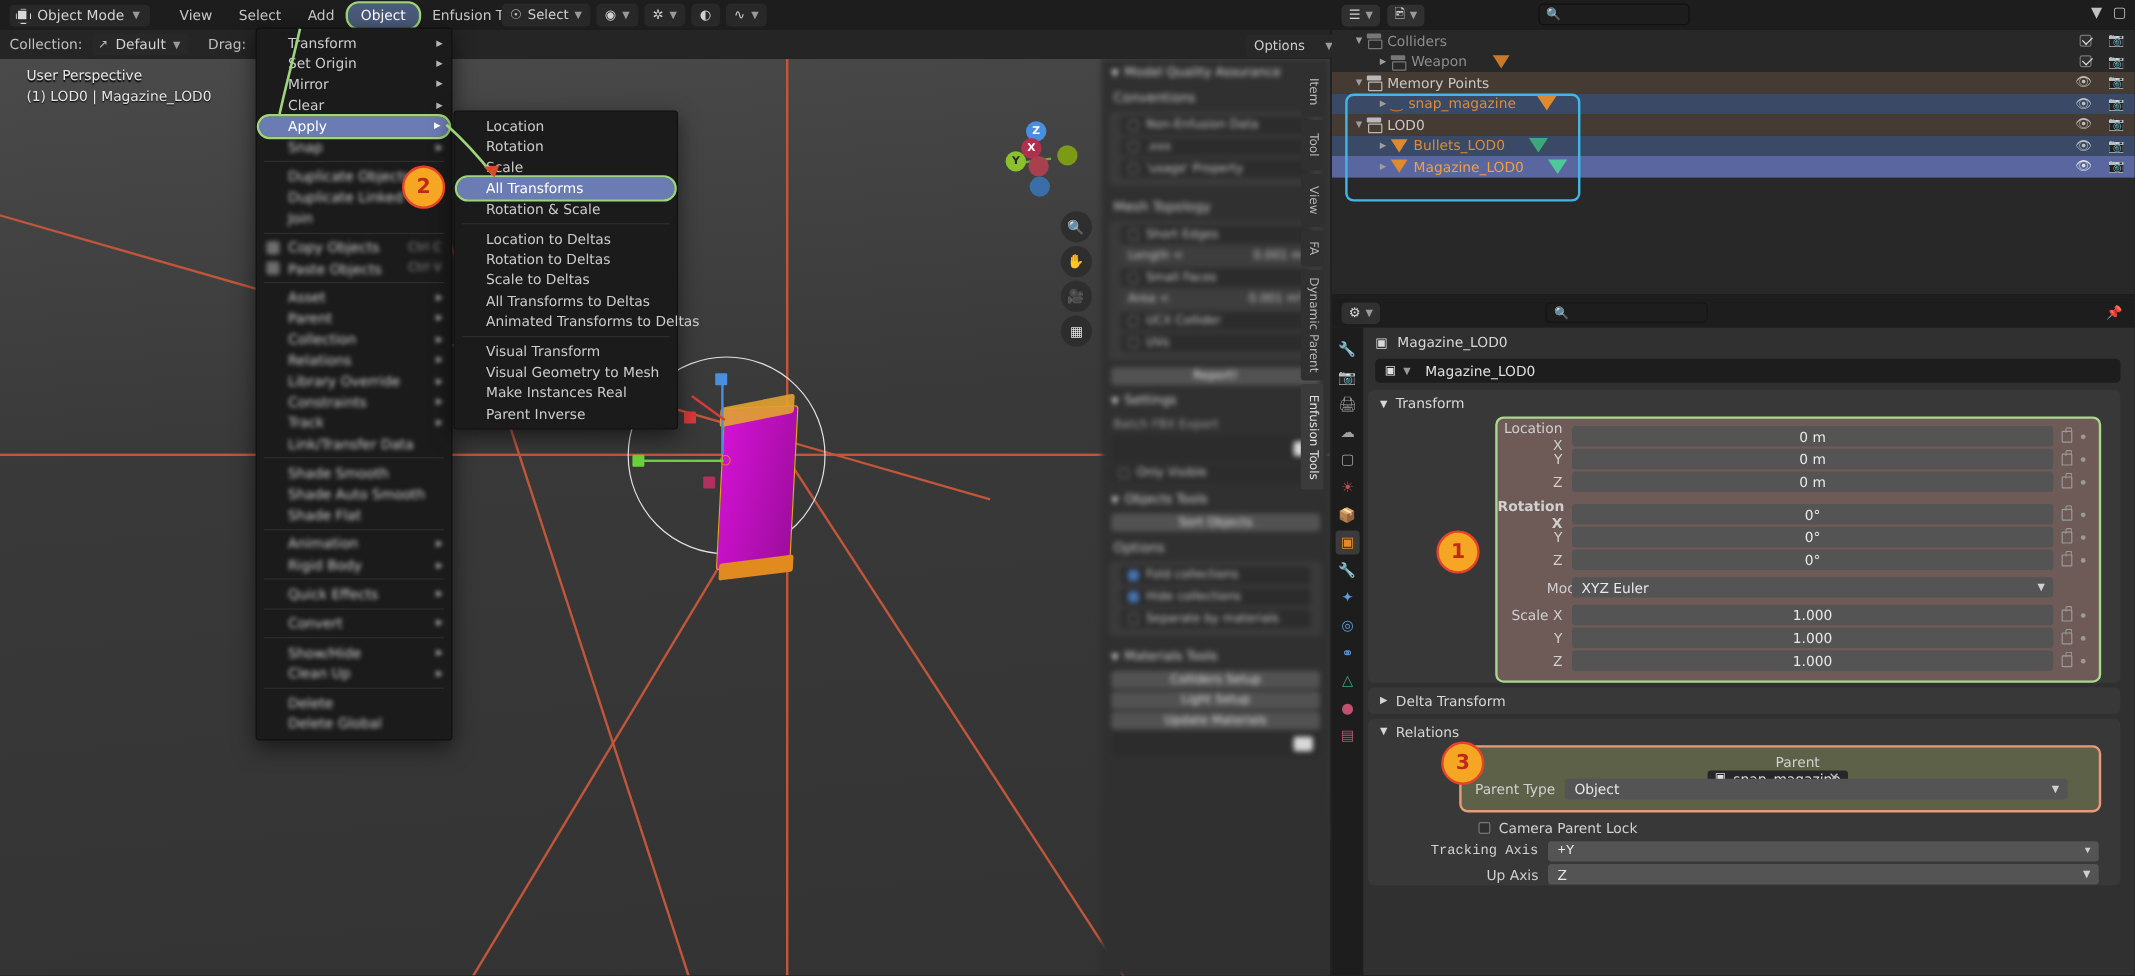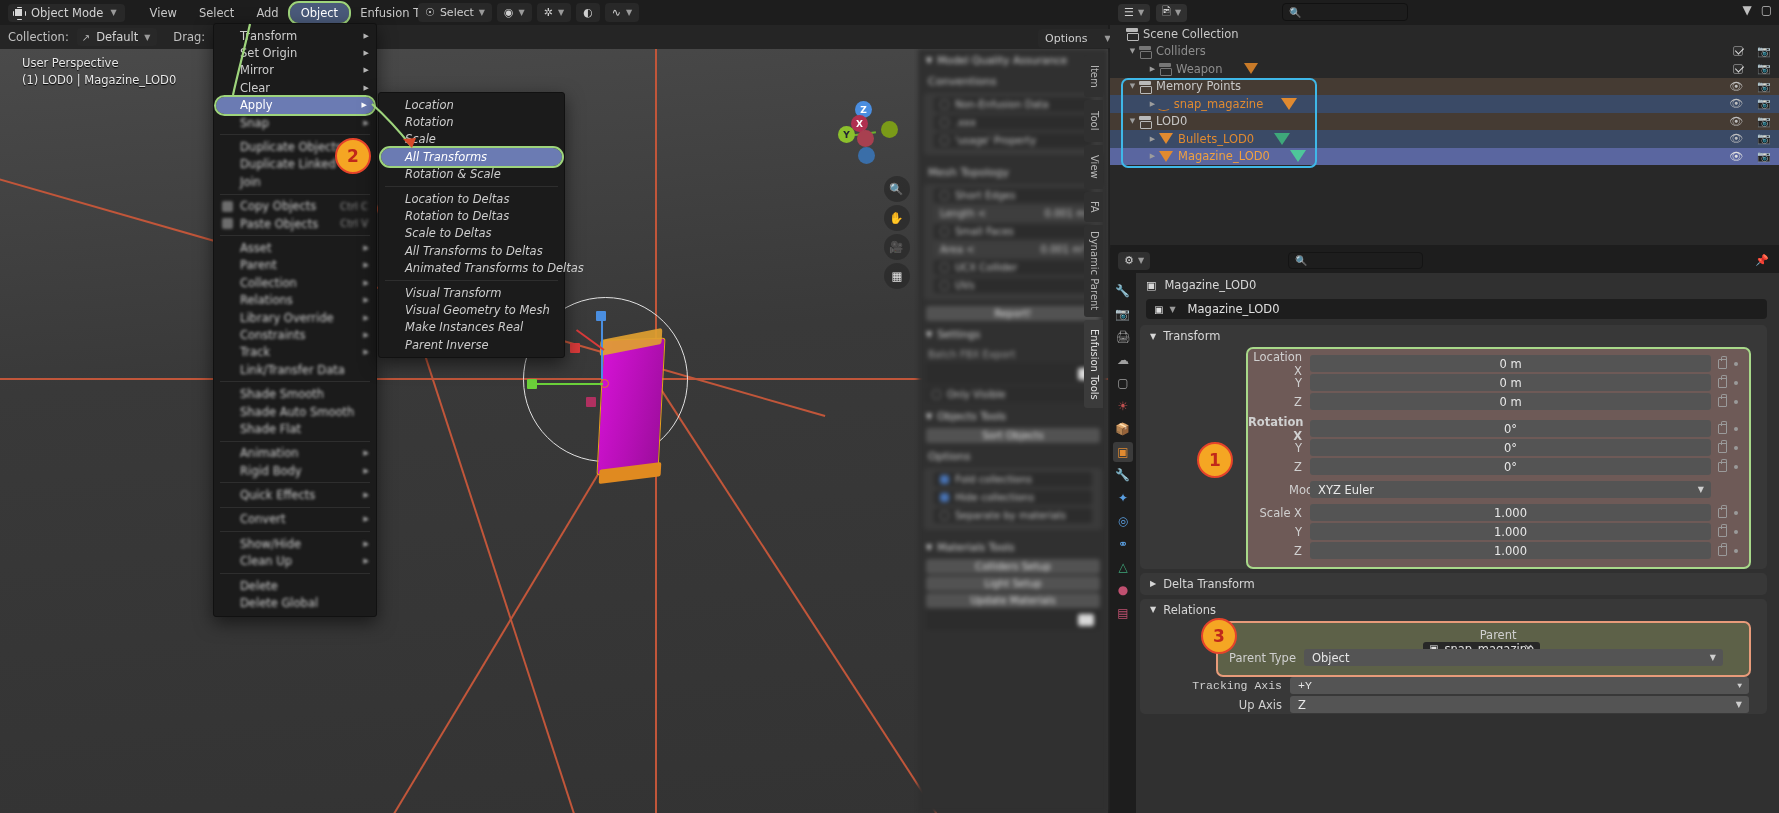--- a/index.html
+++ b/index.html
@@ -72,21 +72,21 @@
   .msep { height:1px; background:#2e2e2e; margin:3px 6px; }
   .mrow.blur { filter:blur(1.7px); }
   .mrow.hl { background:#6b7bb3; color:#fff; outline:2px solid #9ed47c; border-radius:9px;
      margin:0 2px; padding-left:24px; }
 
   
   .submenu { position:absolute; left:378px; top:92px; width:187px; background:#1b1b1b;
      border:1px solid #111; border-radius:3px; padding:3px 0 4px 0; z-index:41;
      box-shadow:0 6px 18px #0008; }
   .srow { height:17.4px; display:flex; align-items:center; padding:0 8px 0 26px;
-     color:#cdcdcd; font-size:11.5px; white-space:nowrap;font-style:italic; }
+     color:#cdcdcd; font-size:11.5px; white-space:nowrap; }
   .srow.hl { background:#6b7bb3; color:#fff; outline:2px solid #9ed47c; border-radius:9px;
      margin:0 2px; padding-left:24px; }
 
   
   .tooltip { position:absolute; left:509px; top:176px; width:336px; background:#1b1b1b;
      border:1px solid #0d0d0d; border-radius:3px; padding:8px 9px 9px 9px; z-index:45;
      box-shadow:0 6px 16px #0009; }
   .tt-main { color:#e2e2e2; font-size:11.5px; }
   .tt-py { color:#7f7f7f; font-size:10.5px; margin-top:4px;
      font-family:"DejaVu Sans Mono","Liberation Mono",monospace; }
@@ -591,24 +591,20 @@
       <div class="ol-search">
         <span style="font-size:10px;color:#9a9a9a;">🔍</span>
       </div>
       <div class="ol-ricons">
         <span style="font-size:12px;color:#c0c0c0;">▼</span>
         <span style="font-size:12px;color:#c0c0c0;">▢</span>
       </div>
     </div>
     <div class="ol-body">
       <div class="olrow" style="padding-left:16px;">
-        <span class="boxicon"></span>
-        <span class="name">Scene Collection</span>
-      </div>
-      <div class="olrow" style="padding-left:16px;">
         <span class="tw">▼</span>
         <span class="boxicon" style="opacity:.55;"></span>
         <span class="name" style="color:#8d8d8d;">Colliders</span>
         <span class="ol-right">
           <span class="ckbox on"></span>
           <span style="font-size:11px;color:#b0b0b0;">📷</span>
         </span>
       </div>
       <div class="olrow" style="padding-left:36px;">
         <span class="tw">▶</span>
@@ -829,20 +825,24 @@
           </div>
           <div class="frow" style="height:19px;">
             <span class="flab" style="width:86px;">Parent Type</span>
             <span class="dd">
                 <span>Object</span>
                 <span class="cv">▼</span>
               </span>
             <span style="width:22px;"></span>
           </div>
         </div>
+        <div class="frow" style="margin-top:5px;padding-left:92px;">
+          <span class="ckbox" style="margin-right:7px;"></span>
+          <span>Camera Parent Lock</span>
+        </div>
         <div class="frow" style="font-family:Liberation Mono, monospace;">
           <span class="flab" style="width:150px;">Tracking Axis</span>
           <span class="dd" style="margin-right:18px;">
               <span>+Y</span>
               <span class="cv">▼</span>
             </span>
         </div>
         <div class="frow" style="margin-top:2px;">
           <span class="flab" style="width:150px;">Up Axis</span>
           <span class="dd" style="margin-right:18px;">

